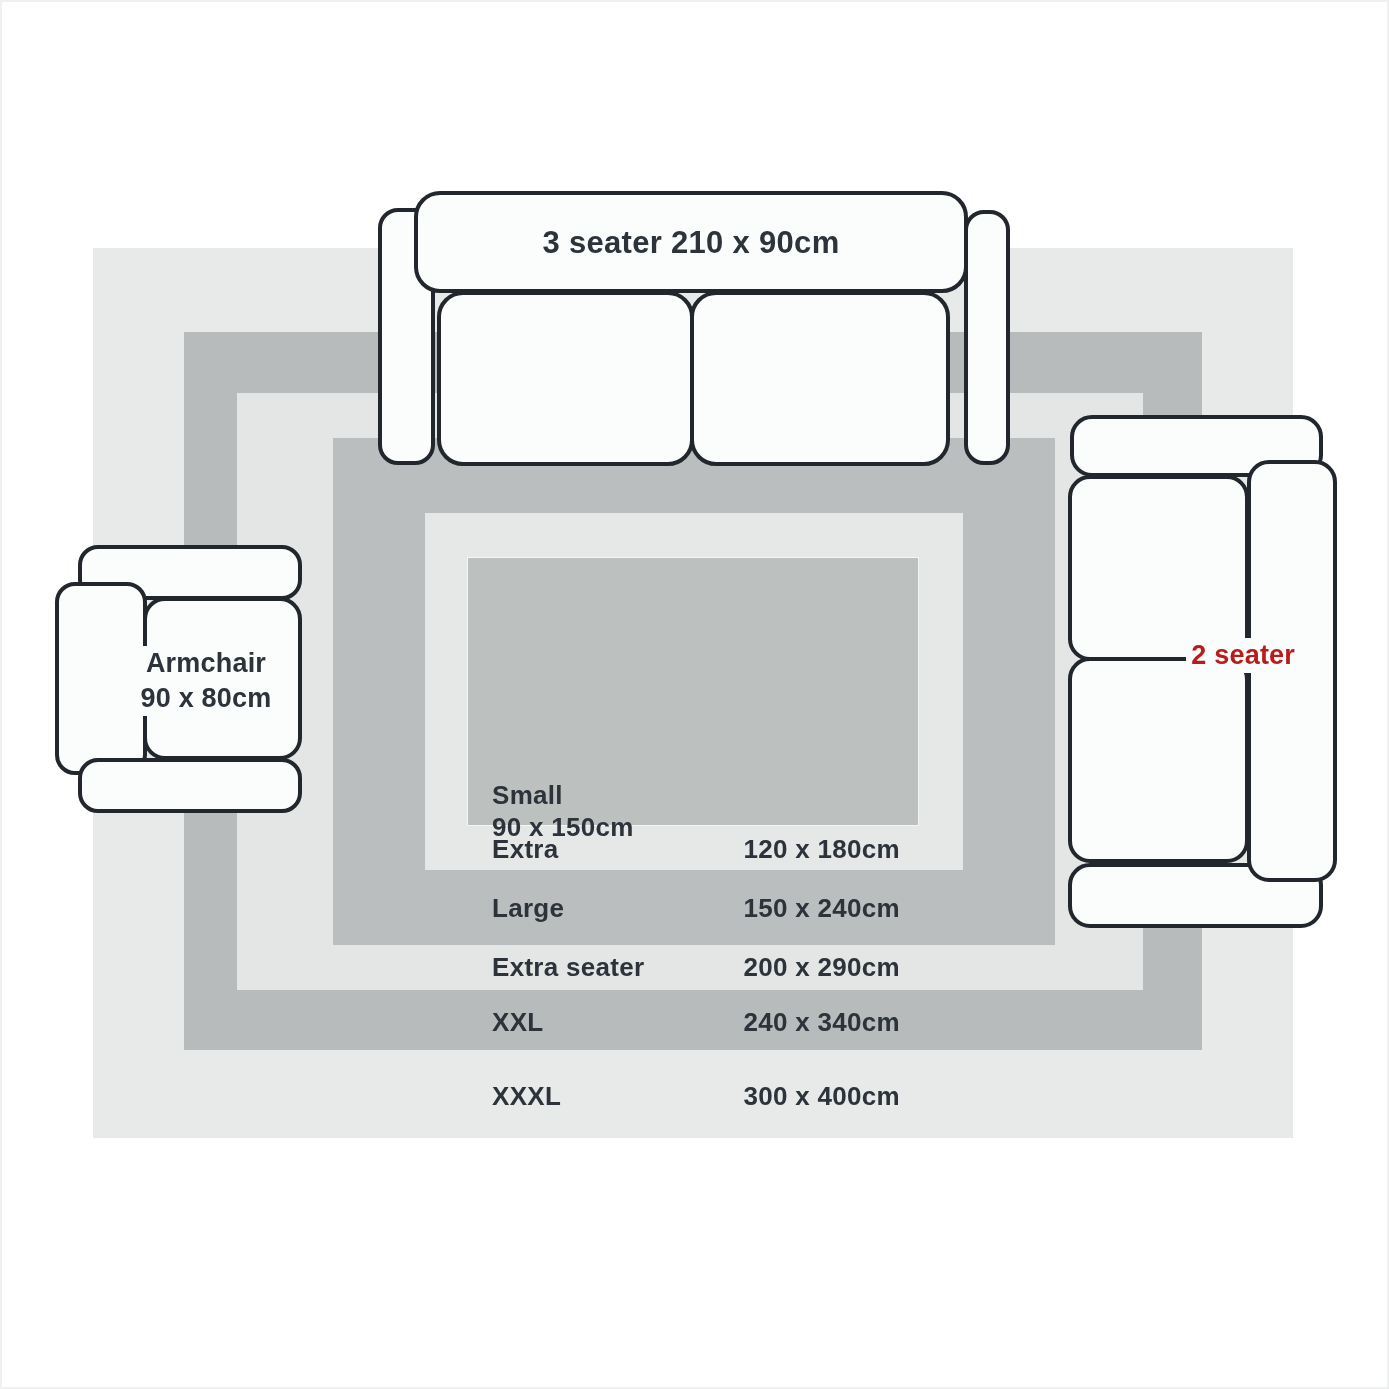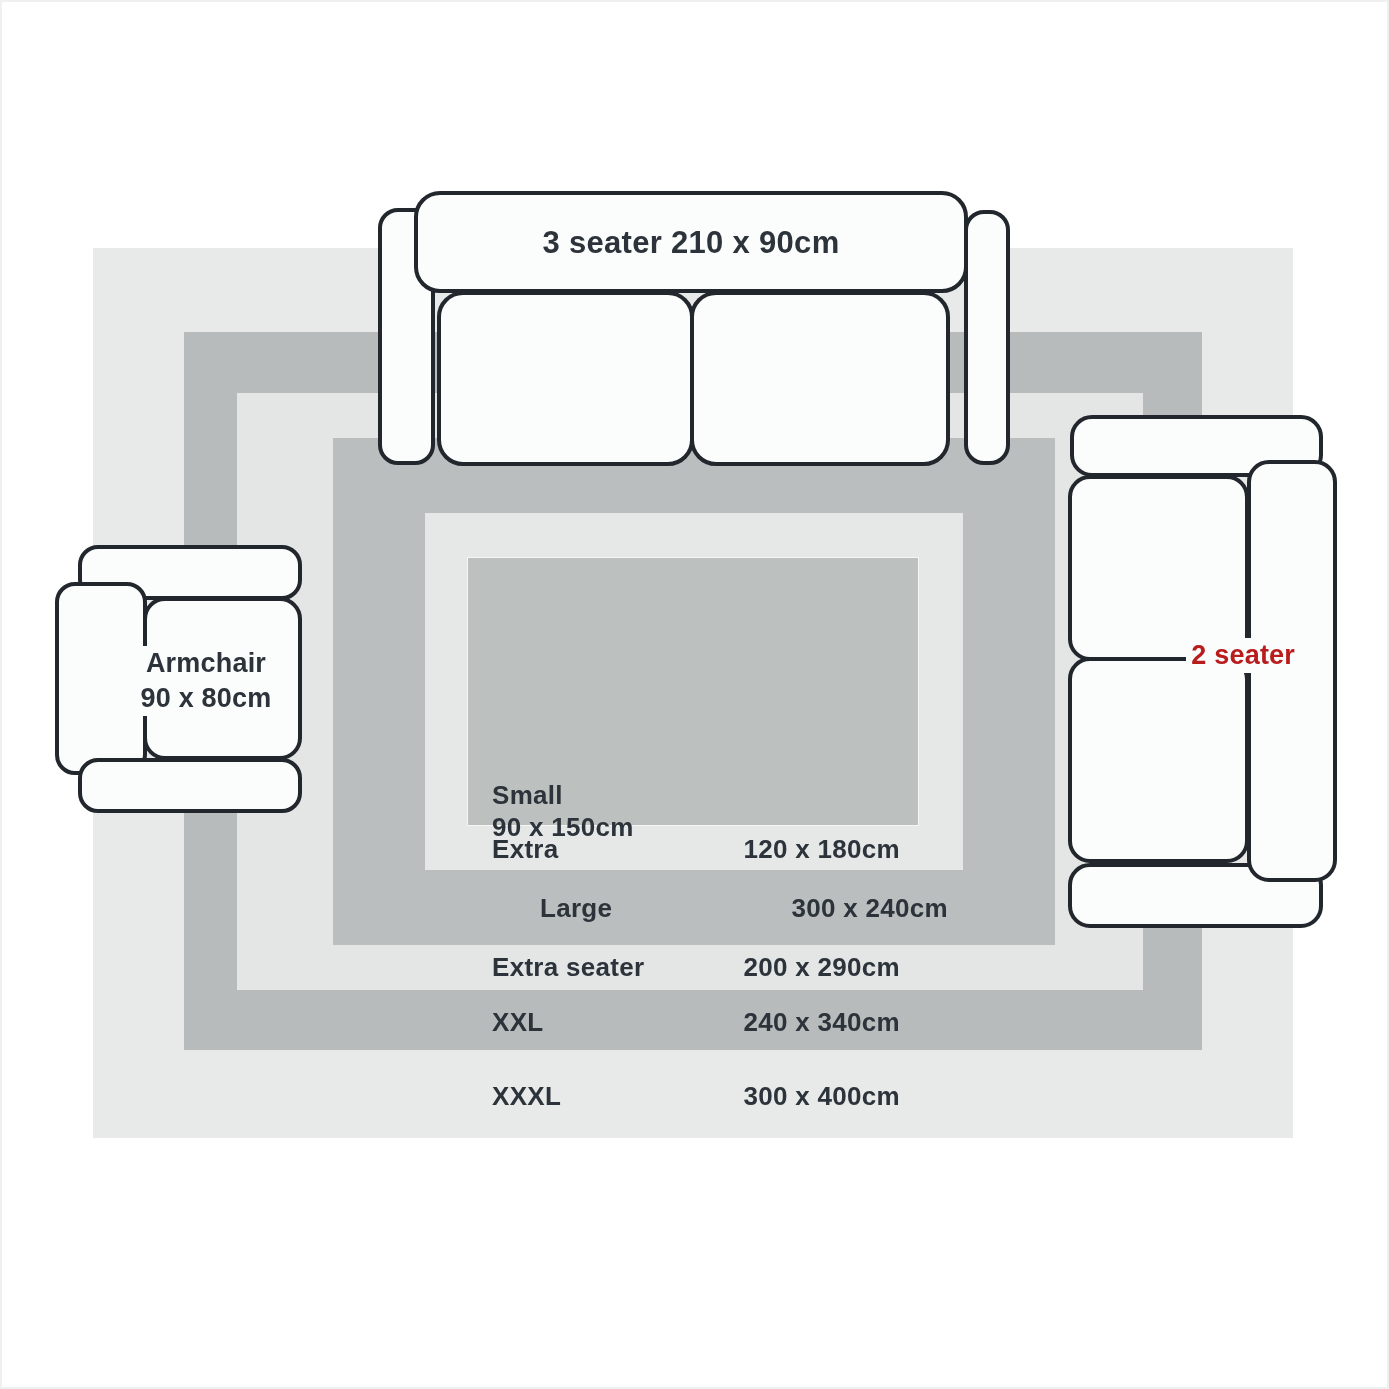--- a/index.html
+++ b/index.html
@@ -14,21 +14,21 @@
   .rug-xxl {left:184px; top:332px; width:1018px; height:718px;}
   .rug-xl  {left:237px; top:393px; width:906px;  height:597px;}
   .rug-l   {left:333px; top:438px; width:722px;  height:507px;}
   .rug-m   {left:425px; top:513px; width:538px;  height:357px;}
   .rug-s   {left:468px; top:558px; width:450px;  height:267px; box-shadow:0 0 0 1px rgba(255,255,255,.55);}
   .size-row{
     position:absolute;left:492px;width:408px;height:32px;line-height:32px;
     display:flex;justify-content:space-between;
     font-size:26px;font-weight:bold;color:#2c333a;letter-spacing:.3px;
   }
-  .row-0{top:779px;flex-direction:column;} .row-1{top:833px;} .row-2{top:892px;margin-left:48px;}
+  .row-0{top:779px;flex-direction:column;} .row-1{top:833px;} .row-2{top:892px;}
   .row-3{top:951px;} .row-4{top:1006px;} .row-5{top:1080px;}
 
   .furn{position:absolute;background:#fbfcfc;border:4px solid #21272d;box-sizing:border-box;}
   
   .s3-arm-left {left:378px;top:208px;width:57px;height:257px;border-radius:20px;}
   .s3-arm-right{left:964px;top:210px;width:46px;height:255px;border-radius:20px;}
   .s3-back     {left:414px;top:191px;width:554px;height:102px;border-radius:26px;}
   .s3-seat-l   {left:437px;top:291px;width:257px;height:175px;border-radius:26px;}
   .s3-seat-r   {left:690px;top:291px;width:260px;height:175px;border-radius:26px;}
   .s3-label{
@@ -72,21 +72,21 @@
   <div class="size-row row-0">
     <span>Small</span>
     <span>90 x 150cm</span>
   </div>
   <div class="size-row row-1">
     <span>Extra</span>
     <span>120 x 180cm</span>
   </div>
   <div class="size-row row-2">
     <span>Large</span>
-    <span>300 x 240cm</span>
+    <span>150 x 240cm</span>
   </div>
   <div class="size-row row-3">
     <span>Extra seater</span>
     <span>200 x 290cm</span>
   </div>
   <div class="size-row row-4">
     <span>XXL</span>
     <span>240 x 340cm</span>
   </div>
   <div class="size-row row-5">

